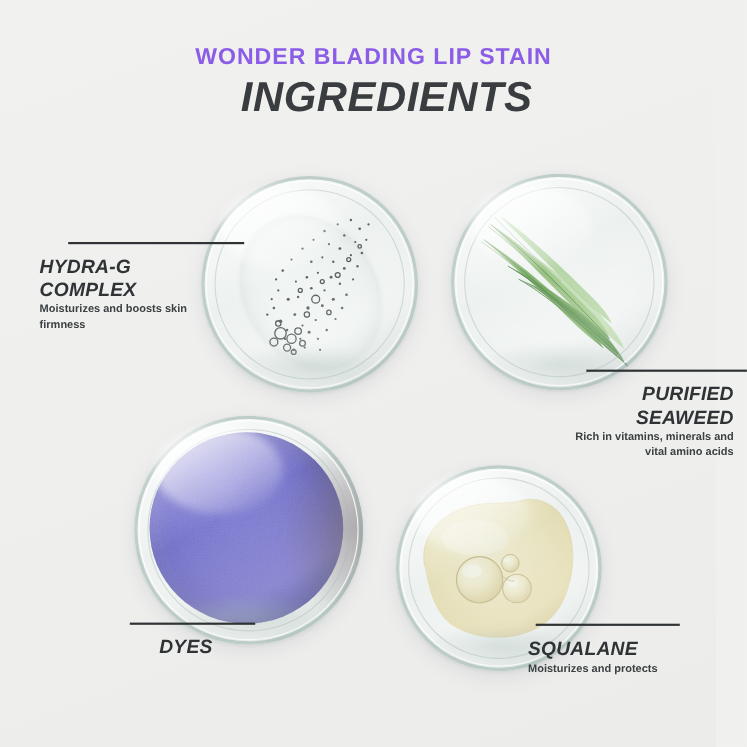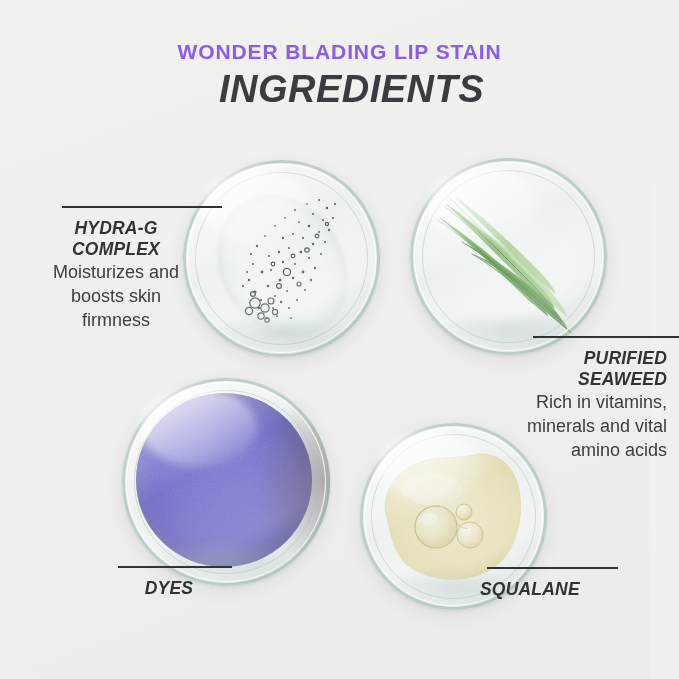--- a/index.html
+++ b/index.html
@@ -167,28 +167,28 @@
   }
   .callout .cname {
     font-size: 17.5px;
     font-weight: bold;
     font-style: italic;
     color: #2f3335;
     line-height: 1.18;
     letter-spacing: 0.2px;
   }
   .callout .cdesc {
-    font-size: 18px;
-    font-weight: normal;
+    font-size: 10px;
+    font-weight: bold;
     color: #3c4042;
     line-height: 1.33;
     margin-top: 2px;
   }
 
-  #callout-hydrag { left: 36px; top: 218px; width: 160px; text-align: center; }
+  #callout-hydrag { left: 36px; top: 232px; width: 160px; }
   #callout-hydrag .leader { left: 26px; top: -12px; width: 160px; }
 
   #callout-seaweed { left: 519px; top: 348px; width: 148px; text-align: right; }
   #callout-seaweed .leader { left: 14px; top: -12px; width: 146px; }
 
   #callout-dyes { left: 110px; top: 578px; width: 118px; text-align: center; }
   #callout-dyes .leader { left: 8px; top: -12px; width: 114px; }
 
   #callout-squalane { left: 480px; top: 579px; width: 140px; text-align: left; }
   #callout-squalane .leader { left: 7px; top: -12px; width: 131px; }
@@ -400,15 +400,16 @@
   </div>
 
   <div class="callout" id="callout-dyes">
     <div class="leader"></div>
     <div class="cname">DYES</div>
   </div>
 
   <div class="callout" id="callout-squalane">
     <div class="leader"></div>
     <div class="cname">SQUALANE</div>
+    <div class="cdesc">Moisturizes and protects</div>
   </div>
 
 </div>
 
 </body></html>

